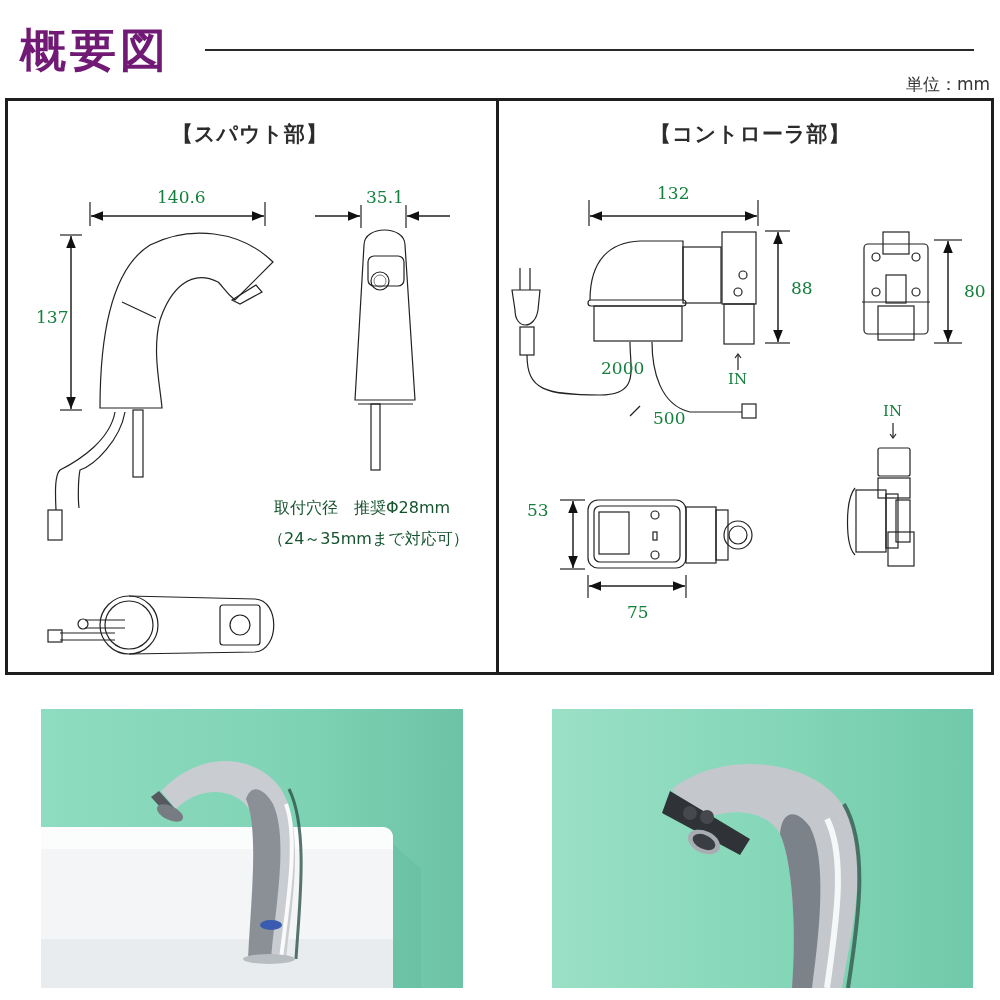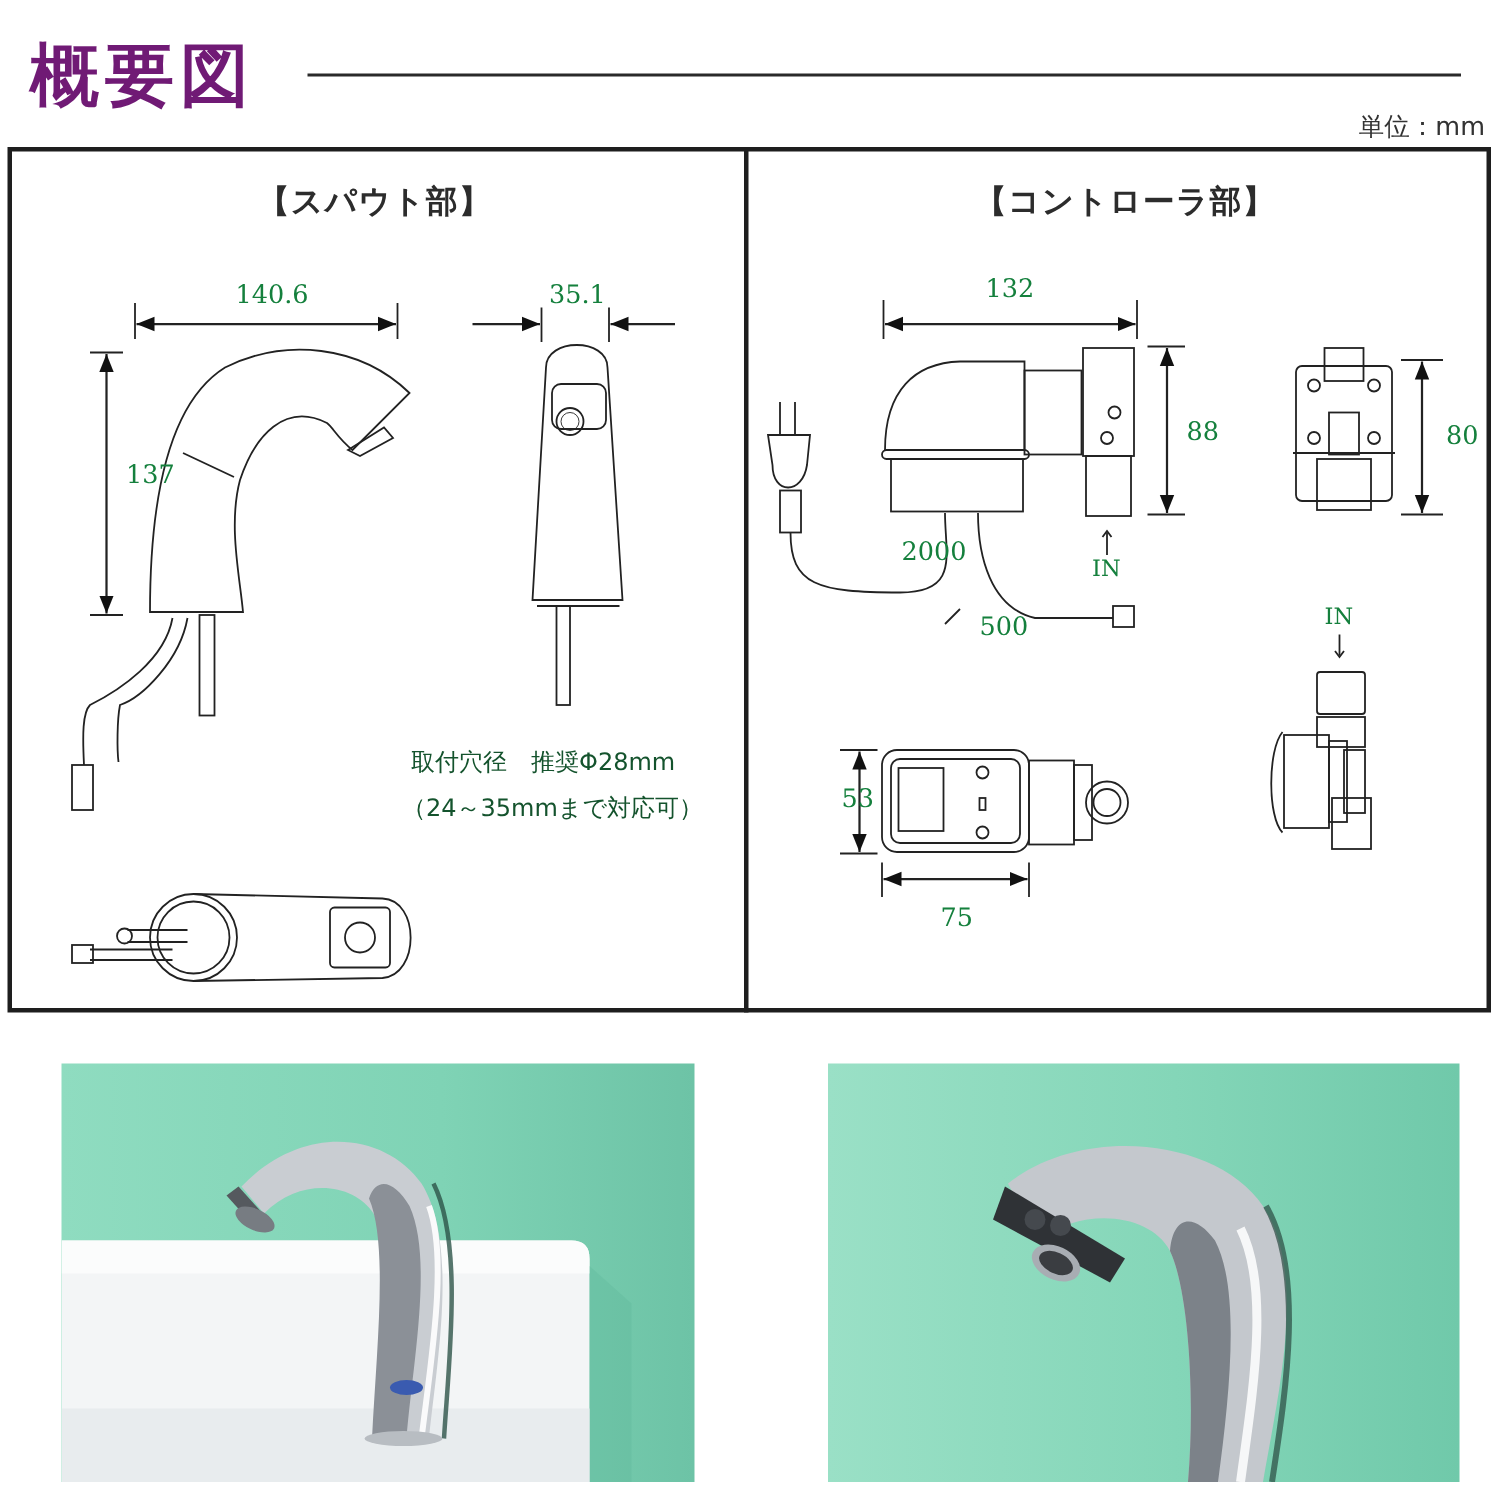--- a/index.html
+++ b/index.html
@@ -154,31 +154,31 @@
       <path d="M855,488 C845,500 845,545 855,555"></path>
       <rect x="856" y="490" width="30" height="62"></rect>
       <rect x="886" y="494" width="12" height="54"></rect>
       <rect x="896" y="500" width="14" height="42"></rect>
       <rect x="888" y="532" width="26" height="34"></rect>
     </g>
   </g>
 </svg>
 
 <div class="dim" style="left:157px; top:187px;">140.6</div>
-<div class="dim" style="left:36px; top:307px;margin-left:48px;">137</div>
+<div class="dim" style="left:36px; top:307px;">137</div>
 <div class="dim" style="left:366px; top:187px;">35.1</div>
 <div class="note" style="left:274px; top:492px;">取付穴径　推奨Φ28mm</div>
 <div class="note" style="left:268px; top:523px;">（24～35mmまで対応可）</div>
 
 <div class="dim" style="left:657px; top:183px;">132</div>
 <div class="dim" style="left:791px; top:278px;">88</div>
 <div class="dim" style="left:964px; top:281px;">80</div>
 <div class="dim" style="left:557px; top:358px;margin-left:44px;">2000</div>
 <div class="dim" style="left:620px; top:408px;margin-left:33px;">500</div>
-<div class="dim" style="left:527px; top:523px;margin-left:34px;">53</div>
+<div class="dim" style="left:527px; top:500px;">53</div>
 <div class="dim" style="left:627px; top:602px;">75</div>
 <div class="dim" style="left:728px; top:370px; font-size:15px;">IN</div>
 <div class="dim" style="left:883px; top:402px; font-size:15px;">IN</div>
 
 <div class="photo" style="left:41px; top:709px; width:422px; height:279px; background:linear-gradient(90deg,#8fdcc0 0%,#7fd3b5 60%,#6dc3a6 100%);">
   <svg width="422" height="279" viewBox="0 0 422 279">
 
     <path d="M0,118 L340,118 Q352,118 352,130 L352,279 L0,279 Z" fill="#f3f5f6"></path>
     <path d="M0,118 L340,118 Q352,118 352,130 L352,140 L0,140 Z" fill="#fbfcfc"></path>
     <path d="M352,135 L380,160 L380,279 L352,279 Z" fill="#5fb89a" opacity="0.35"></path>

